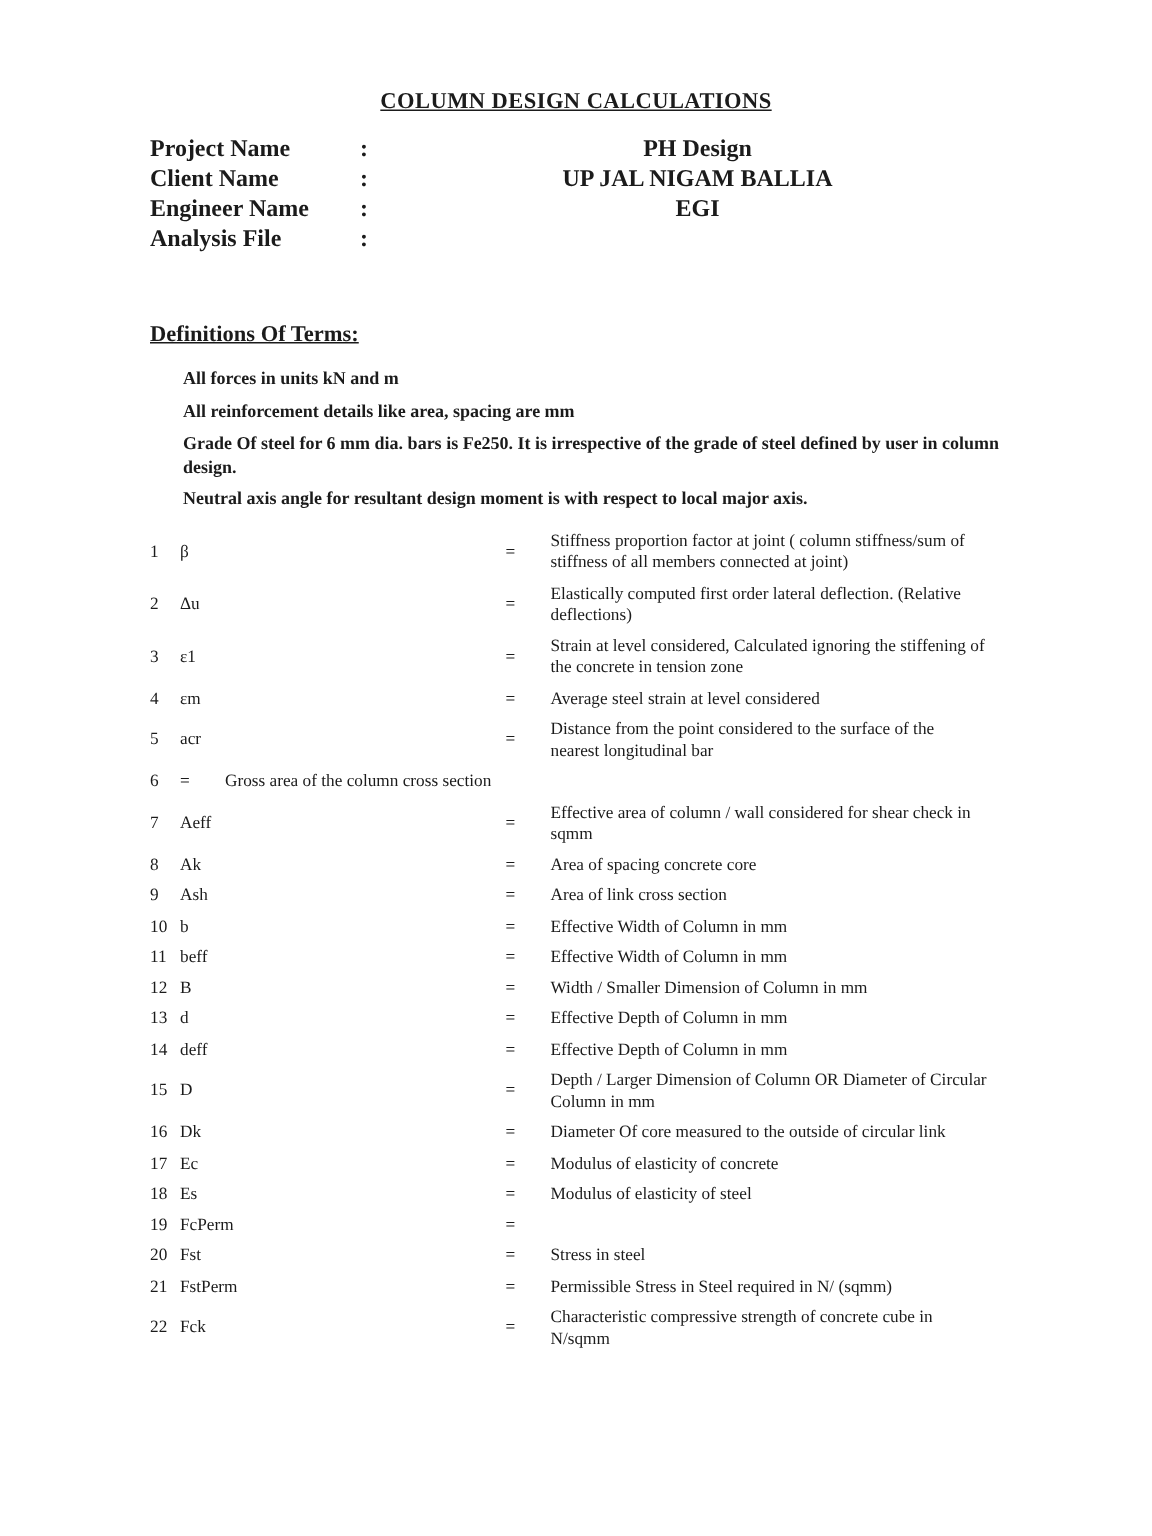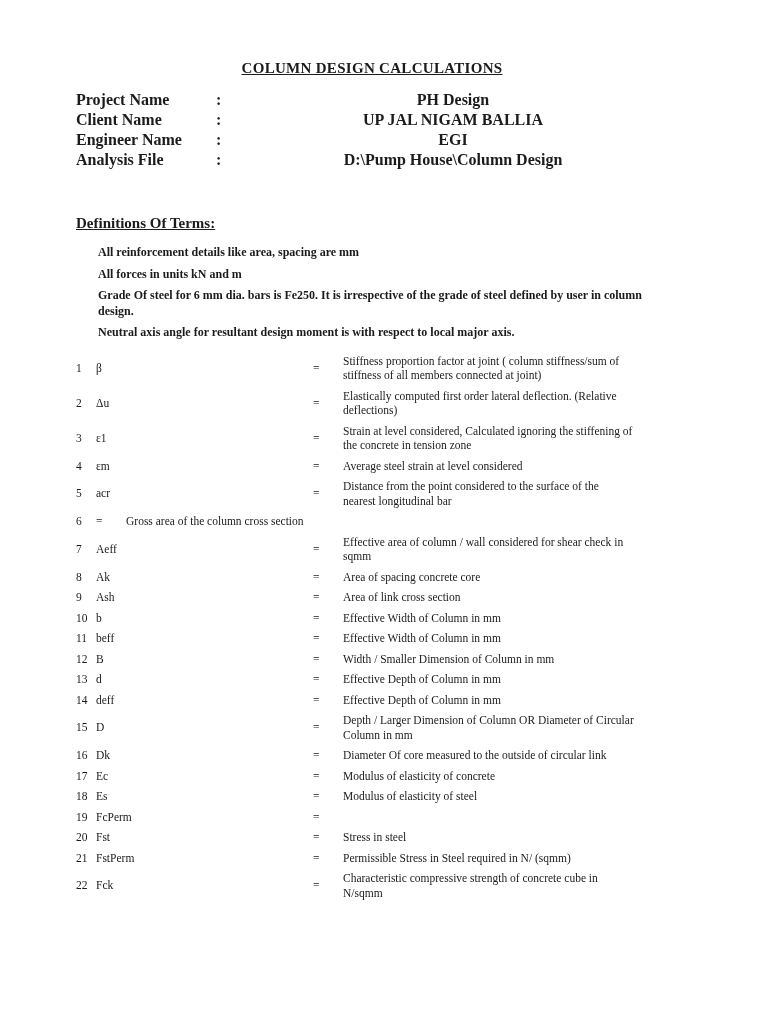--- a/index.html
+++ b/index.html
@@ -11,21 +11,21 @@
     width: 768px;
     height: 1024px;
     font-family: "Liberation Serif", serif;
     color: #1b1b1b;
     overflow: hidden;
   }
   .page {
     box-sizing: border-box;
     width: 768px;
     height: 1024px;
-    padding: 60px 100px 20px 76px;
+    padding: 60px 100px 20px 100px;
     background: #ffffff;
   }
   .title {
     margin: 0 0 13px 0;
     text-align: center;
     font-size: 15px;
     font-weight: bold;
     text-decoration: underline;
     letter-spacing: 0.3px;
   }
@@ -90,31 +90,30 @@
 
       <div class="hrow">
         <span class="hlabel">Engineer Name</span>
         <span class="hsep">:</span>
         <span class="hvalue">EGI</span>
       </div>
 
       <div class="hrow">
         <span class="hlabel">Analysis File</span>
         <span class="hsep">:</span>
-        <span class="hvalue">D:\Pump House\Column Design</span>
       </div>
     </div>
 
   <h2 class="defs-heading">Definitions Of Terms:</h2>
 
   <div class="notes">
 
+      <p class="note">All forces in units kN and m</p>
+
       <p class="note">All reinforcement details like area, spacing are mm</p>
-
-      <p class="note">All forces in units kN and m</p>
 
       <p class="note">Grade Of steel for 6 mm dia. bars is Fe250. It is irrespective of the grade of steel defined by user in column design.</p>
 
       <p class="note">Neutral axis angle for resultant design moment is with respect to local major axis.</p>
     </div>
 
   <div class="terms">
 
       <div class="trow">
         <span class="t-num">1</span>

